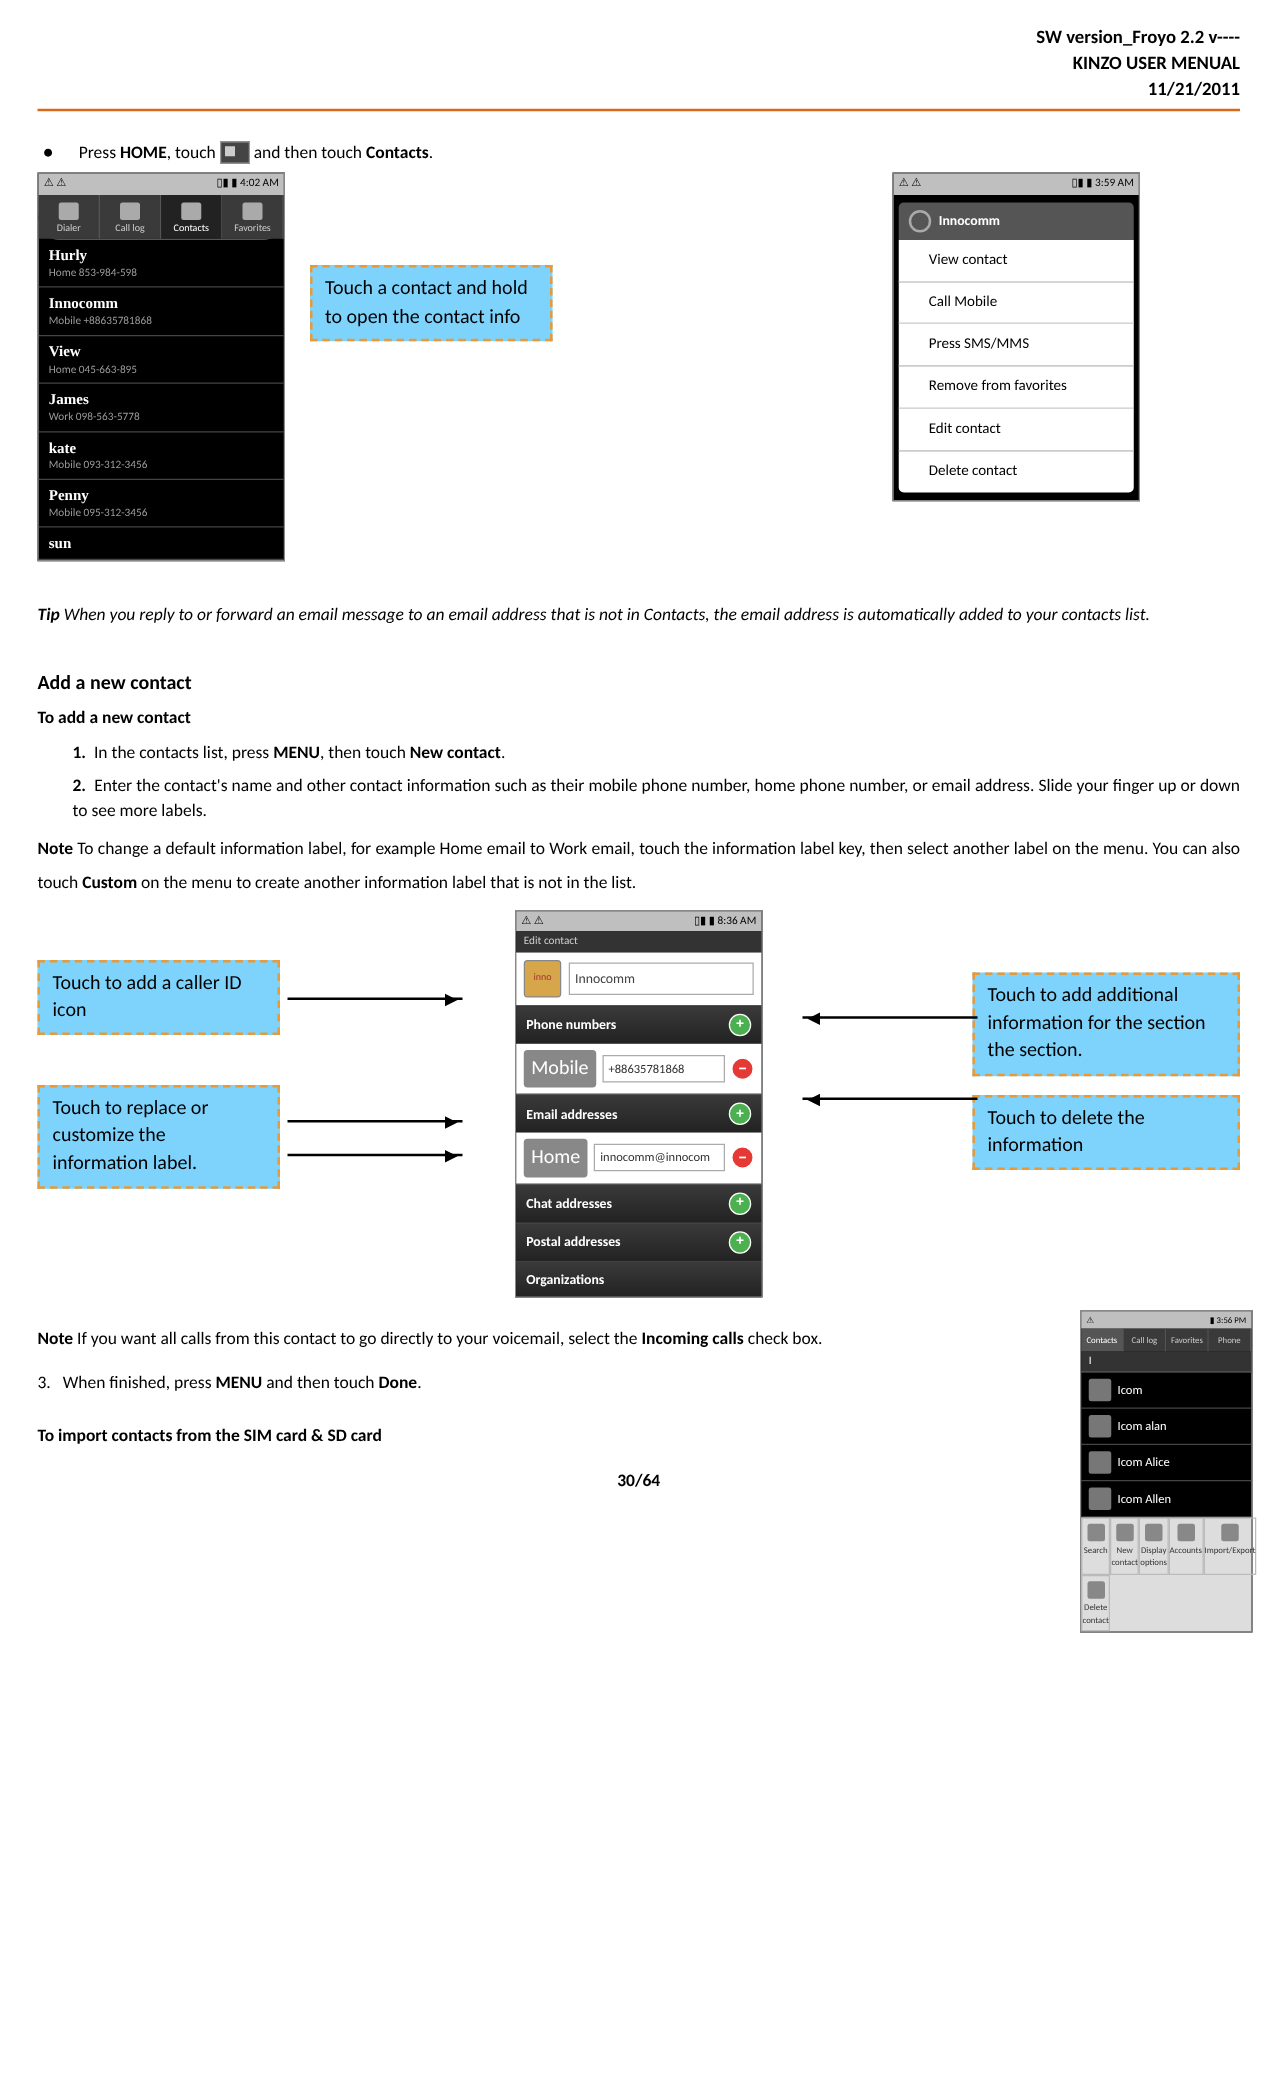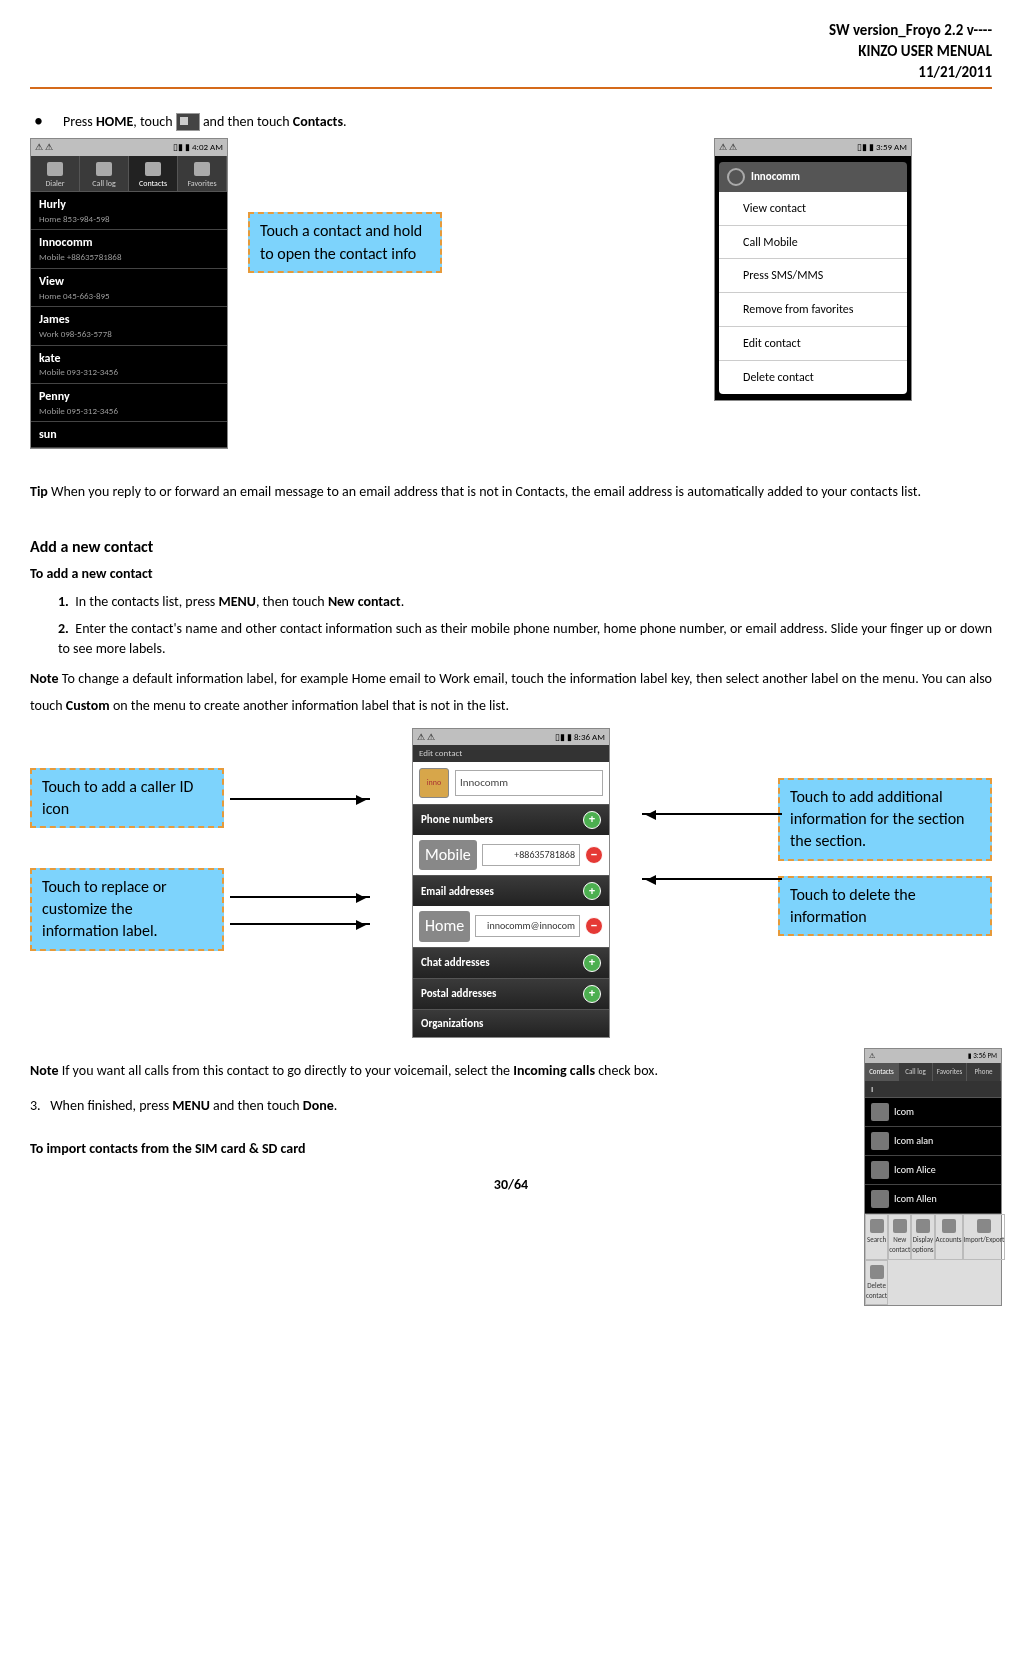--- a/index.html
+++ b/index.html
@@ -40,39 +40,40 @@
     padding: 2px 4px;
     font-size: 9px;
     align-items: center;
   }
   .status-bar .left { display:flex; gap:2px;}
   .status-bar .right { display:flex; gap:2px; align-items:center;}
   .tab-row {
     display: flex;
     background: #222;
     border-bottom: 1px solid #555;
+    border-radius: 17px;
   }
   .tab-row .tab {
     flex: 1;
     text-align: center;
     font-size: 8px;
     padding: 6px 0 2px;
     border-right: 1px solid #555;
     background: #3a3a3a;
     color:#ccc;
   }
   .tab-row .tab.active { background: #222; color:#fff;}
   .tab-row .tab .ticon {
     width: 16px; height: 14px; margin: 0 auto 2px; background:#aaa; border-radius:2px;
   }
   .contact-item {
     padding: 4px 8px;
     border-bottom: 1px solid #444;
   }
-  .contact-item .name { font-weight: bold; font-size: 12px; color:#fff;}
+  .contact-item .name { font-weight: bold; font-size: 12px; color:#fff;font-family:Liberation Serif, serif;}
   .contact-item .info { font-size: 9px; color: #999; }
   .context-menu-wrap { padding: 6px 4px; }
   .context-menu-header {
     background:#555; padding:6px 8px; font-size:11px; font-weight:bold; border-radius:4px 4px 0 0;
     display:flex; align-items:center; gap:6px;
   }
   .context-menu-header .circ { width:14px;height:14px;border:2px solid #aaa;border-radius:50%;display:inline-block;}
   .context-menu-item {
     background:#fff; color:#000; padding:8px 24px; border-bottom:1px solid #ccc; font-size:12px;
   }
@@ -106,21 +107,21 @@
   .edit-name-row {
     background:#fff; padding:6px; display:flex; gap:6px; align-items:center;
   }
   .edit-name-row .avatar { width:28px;height:28px;background:#d7a64a;border-radius:3px;border:1px solid #888;display:flex;align-items:center;justify-content:center;font-size:8px;color:#a33;}
   .edit-name-row .name-input { flex:1; border:1px solid #aaa; padding:4px; font-size:11px; color:#444; background:#fff;}
   .edit-section-h { background:linear-gradient(#3a3a3a,#222); padding:6px 8px; font-size:11px; font-weight:bold; display:flex; justify-content:space-between; align-items:center; border-top:1px solid #555;}
   .plus { width:16px;height:16px;background:#4caf50;border-radius:50%;display:flex;align-items:center;justify-content:center;color:#fff;font-weight:bold;font-size:12px;border:1px solid #fff;}
   .minus { width:16px;height:16px;background:#e53935;border-radius:50%;display:flex;align-items:center;justify-content:center;color:#fff;font-weight:bold;font-size:14px;border:1px solid #fff; line-height:10px;}
   .edit-row { background:#fff; padding:5px 6px; display:flex; gap:5px; align-items:center;}
   .label-btn { background:#888;color:#fff;padding:4px 6px;border-radius:3px;font-size:16px;}
-  .val-input { flex:1; border:1px solid #aaa; padding:3px 4px; font-size:10px; color:#333;text-align:right;}
+  .val-input { flex:1; border:1px solid #aaa; padding:3px 4px; font-size:10px; color:#333;}
   .edit-diagram {
     position: relative;
     display: flex;
     justify-content: center;
     margin: 8px 0 20px;
     min-height: 310px;
   }
   .callout-abs { position: absolute; }
   .arrow-line { position:absolute; height:0; border-top: 2px solid #000;}
   .arrow-line::after { content:''; position:absolute; right:-1px; top:-5px; border:5px solid transparent; border-left:10px solid #000;}
@@ -240,21 +241,21 @@
       <div class="context-menu-item">View contact</div>
       <div class="context-menu-item">Call Mobile</div>
       <div class="context-menu-item">Press SMS/MMS</div>
       <div class="context-menu-item">Remove from favorites</div>
       <div class="context-menu-item">Edit contact</div>
       <div class="context-menu-item">Delete contact</div>
     </div>
   </div>
 </div>
 
-<p class="body" style="margin-top:30px;">
+<p class="body" style="margin-top:30px;font-style:italic;">
   <b>Tip</b><span> When you reply to or forward an email message to an email address that is not in Contacts, the email address is automatically added to your contacts list.</span>
 </p>
 
 <div class="section-h">Add a new contact</div>
 <div class="sub-h">To add a new contact</div>
 <ol class="num" style="list-style: none;">
   <li><b>1.&nbsp;&nbsp;</b><span>In the contacts list, press </span><b>MENU</b><span>, then touch </span><b>New contact</b><span>.</span></li>
   <li style="text-align:justify;"><b>2.&nbsp;&nbsp;</b><span>Enter the contact's name and other contact information such as their mobile phone number, home phone number, or email address. Slide your finger up or down to see more labels.</span></li>
 </ol>
 <p class="body">

